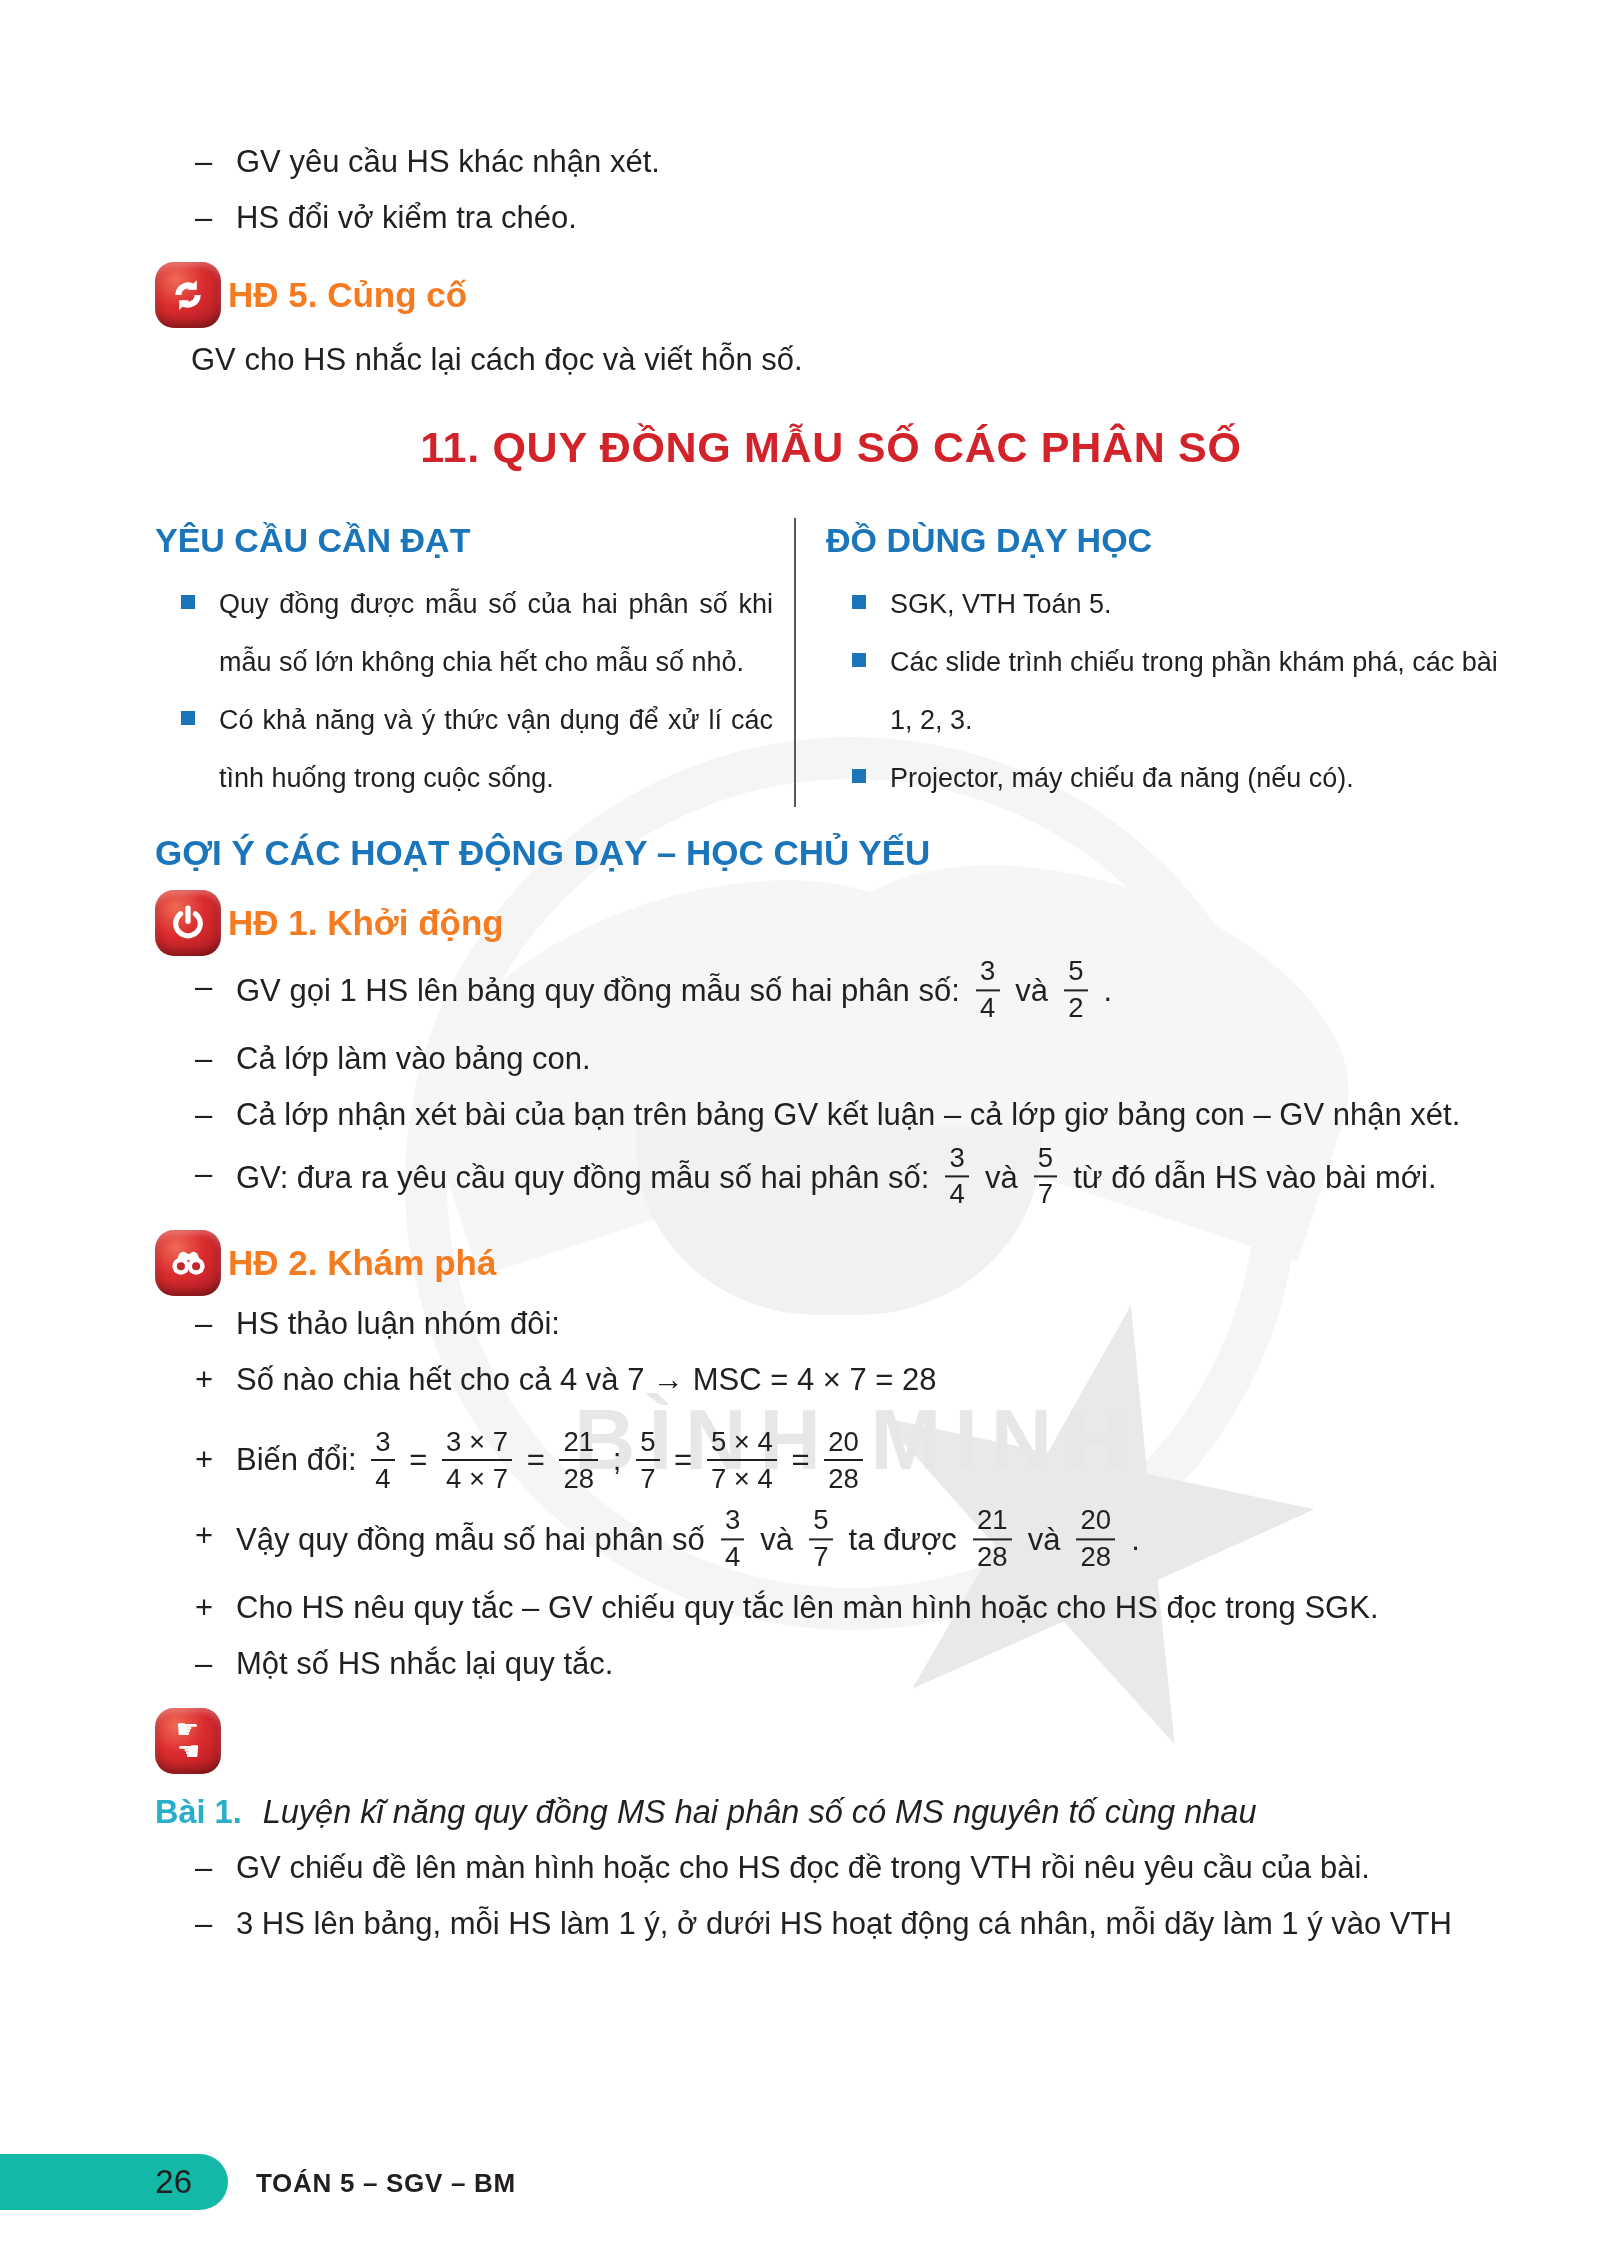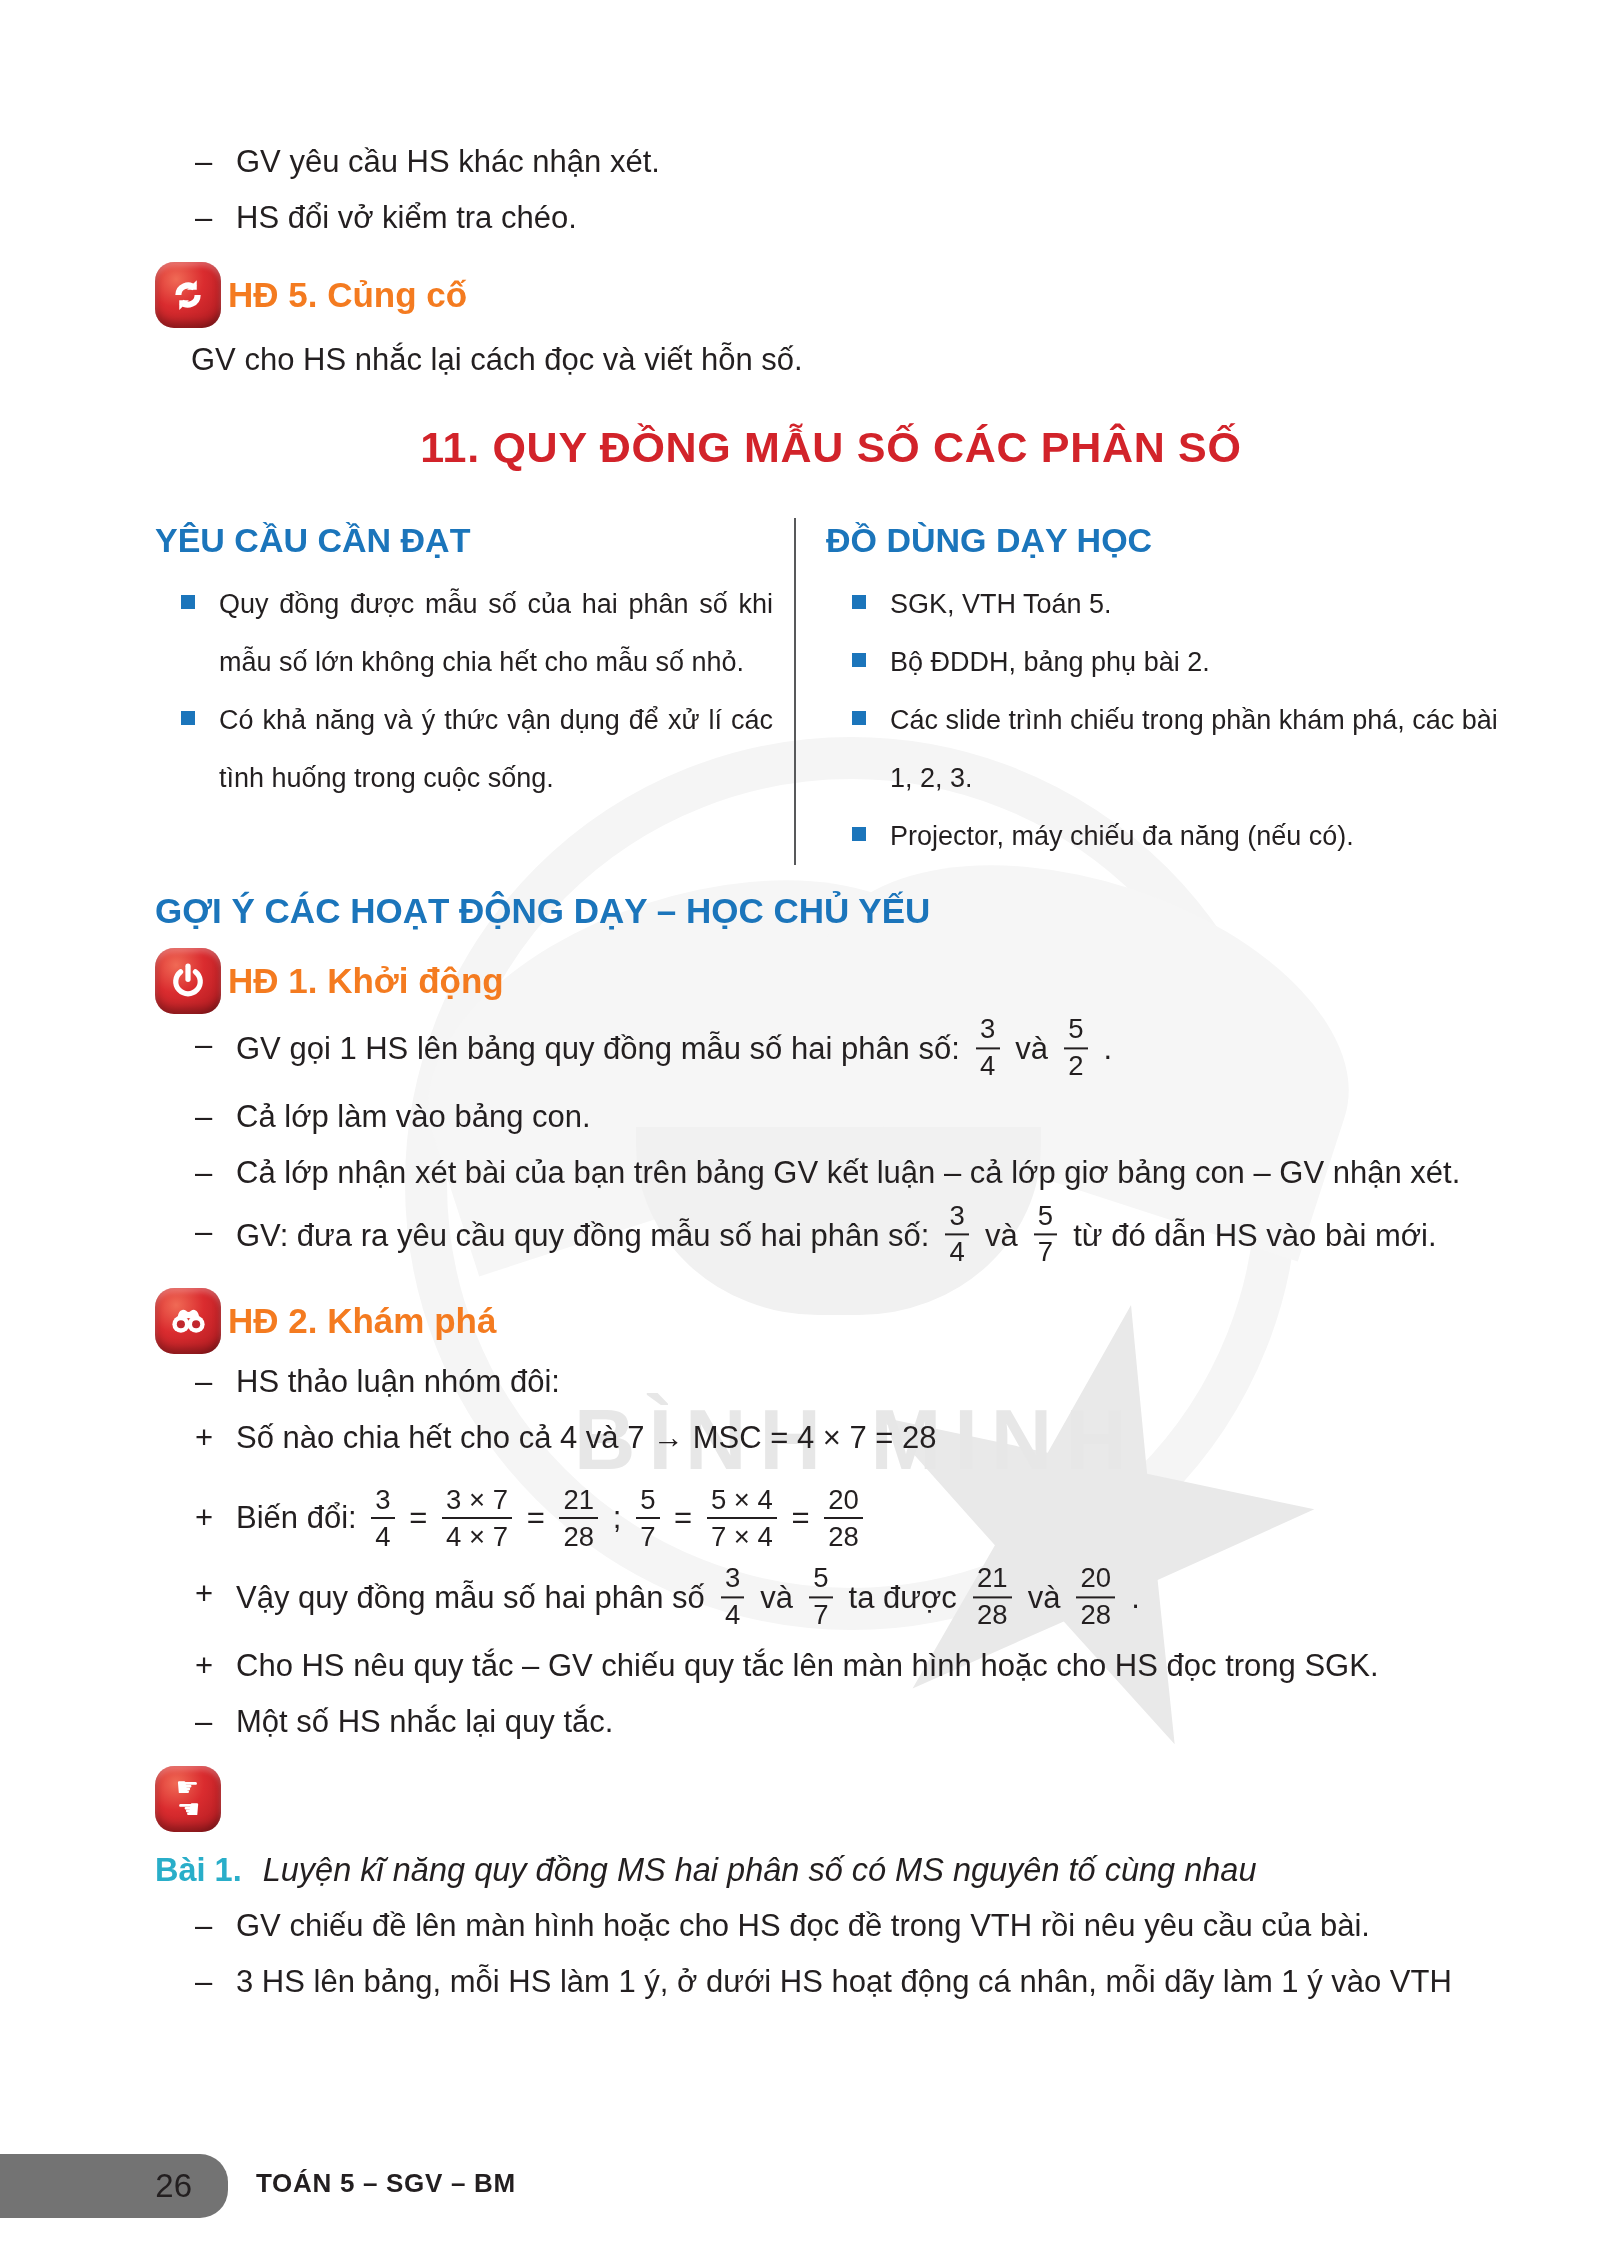--- a/index.html
+++ b/index.html
@@ -53,21 +53,21 @@
           padding-left:81px;font-size:31px;min-height:87px;margin:8.7px 0 4.3px 0;}
   .eq-row .marker{position:absolute;left:40px;}
   .eq-row .frac{margin:0;transform:none;}
 
   .bai-line{margin-top:10px;font-size:32.5px;line-height:56px;}
   .bai-label{color:#29AEC9;font-weight:bold;margin-right:21px;}
   .bai-text{font-style:italic;}
 
   
   .footer{position:absolute;left:0;top:2154px;width:1621px;height:58px;z-index:2;}
-  .footer-bar{position:absolute;left:0;top:0;width:228px;height:64px;background:#737373;
+  .footer-bar{position:absolute;left:0;top:0;width:228px;height:56px;background:#14b8a6;
               border-radius:0 28px 28px 0;display:flex;align-items:center;justify-content:flex-end;
               padding-right:36px;box-sizing:border-box;font-size:33px;color:#231F20;}
   .footer-book{position:absolute;left:256px;top:50%;transform:translateY(-50%);
                font-size:26px;font-weight:bold;letter-spacing:0.7px;}
 
   .hands{display:flex;flex-direction:column;color:#fff;font-size:26px;line-height:21.7px;}
   .hands span:first-child{align-self:flex-end;margin-right:1.4px;}
   .hands span:last-child{align-self:flex-start;margin-left:1.4px;}
 </style>
 </head>
@@ -120,24 +120,20 @@
         <div class="col-item">
           <span class="sq"></span>
           <span>Có khả năng và ý thức vận dụng để xử lí các tình huống trong cuộc sống.</span>
         </div>
       </div>
       <div class="col-right">
         <div class="col-heading">ĐỒ DÙNG DẠY HỌC</div>
         <div class="col-item">
           <span class="sq"></span>
           <span>SGK, VTH Toán 5.</span>
-        </div>
-        <div class="col-item">
-          <span class="sq"></span>
-          <span>Bộ ĐDDH, bảng phụ bài 2.</span>
         </div>
         <div class="col-item">
           <span class="sq"></span>
           <span>Các slide trình chiếu trong phần khám phá, các bài 1, 2, 3.</span>
         </div>
         <div class="col-item">
           <span class="sq"></span>
           <span>Projector, máy chiếu đa năng (nếu có).</span>
         </div>
       </div>

